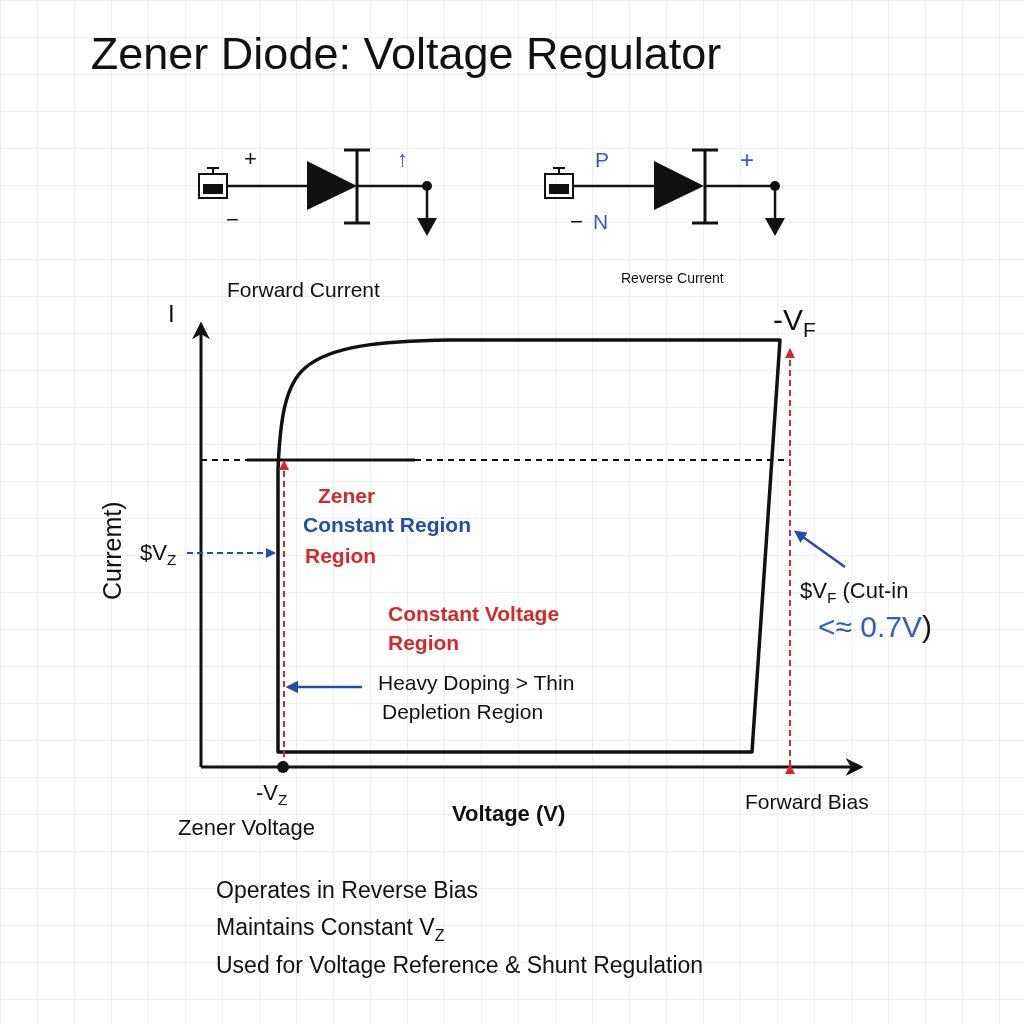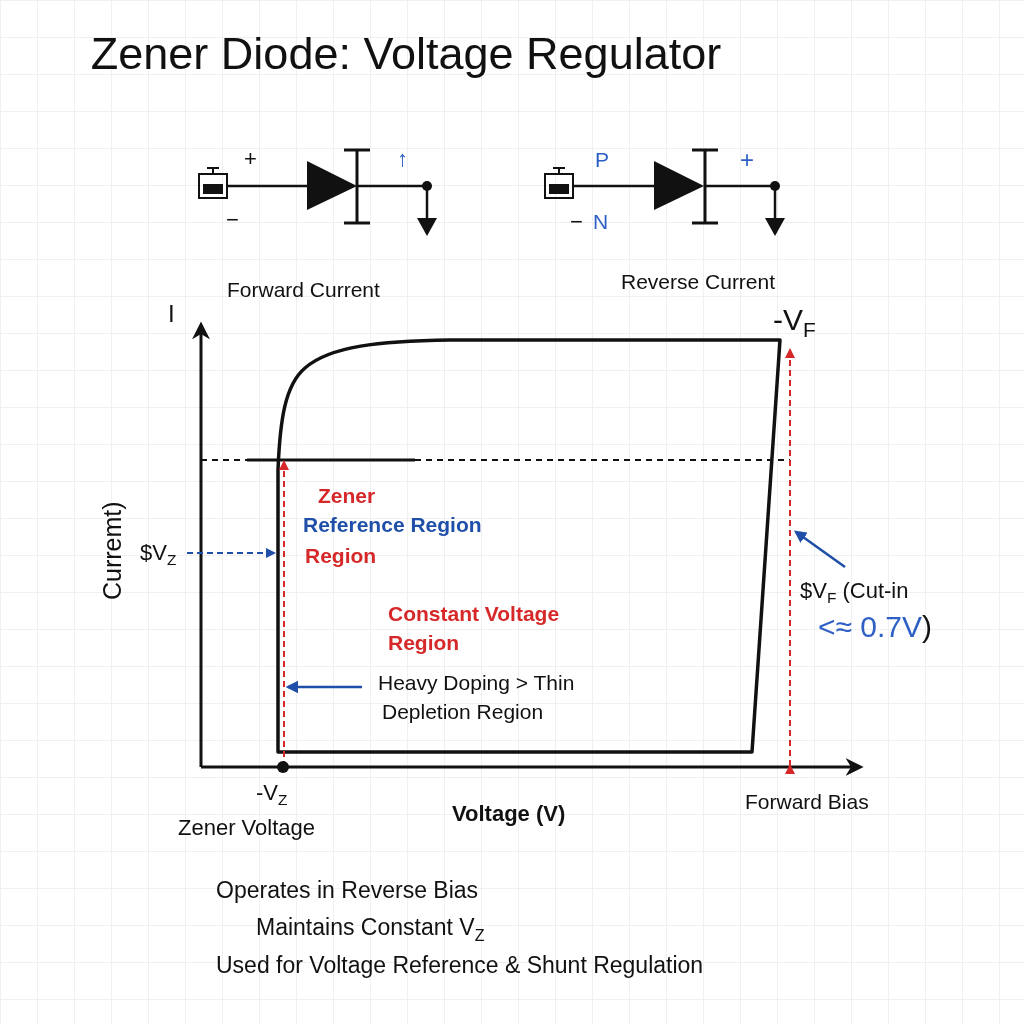--- a/index.html
+++ b/index.html
@@ -104,21 +104,21 @@
 
 <div class="abs" style="left:244px;top:146px;font-size:22px;">+</div>
 <div class="abs" style="left:226px;top:207px;font-size:22px;">−</div>
 <div class="abs blue" style="left:397px;top:146px;font-size:22px;color:#2d5fc4;">↑</div>
 <div class="abs" style="left:227px;top:270px;font-size:21px;margin-top:8px;">Forward Current</div>
 
 <div class="abs" style="left:595px;top:148px;font-size:21px;color:#2d5fc4;">P</div>
 <div class="abs" style="left:570px;top:209px;font-size:22px;">−</div>
 <div class="abs" style="left:593px;top:210px;font-size:21px;color:#2d5fc4;">N</div>
 <div class="abs" style="left:740px;top:146px;font-size:24px;color:#2d5fc4;">+</div>
-<div class="abs" style="left:621px;top:270px;font-size:21px;">Reverse Current</div>
+<div class="abs" style="left:621px;top:270px;font-size:14px;">Reverse Current</div>
 
 <div class="abs" style="left:168px;top:300px;font-size:24px;">I</div>
 <div class="abs" style="left:70px;top:540px;font-size:25px;transform:rotate(-90deg);transform-origin:left top;left:98px;top:600px;">Curremt)</div>
 
 <div class="abs" style="left:140px;top:540px;font-size:22px;text-align:right;">
   <span>$V</span><sub>Z</sub>
 </div>
 
 <div class="abs" style="left:256px;top:780px;font-size:22px;">
   <span>-V</span><sub>Z</sub>
@@ -132,25 +132,25 @@
 </div>
 
 <div class="abs" style="left:800px;top:578px;font-size:22px;">
   <span>$V</span><sub>F</sub><span> (Cut-in</span>
 </div>
 <div class="abs" style="left:818px;top:610px;font-size:30px;">
   <span class="blue" style="color:#2d5fc4;">&lt;≈ 0.7V</span><span>)</span>
 </div>
 
 <div class="abs red bold" style="left:318px;top:484px;font-size:21px;">Zener</div>
-<div class="abs blue bold" style="left:303px;top:513px;font-size:21px;">Reference Region</div>
+<div class="abs blue bold" style="left:303px;top:513px;font-size:21px;">Constant Region</div>
 <div class="abs red bold" style="left:305px;top:544px;font-size:21px;">Region</div>
 <div class="abs red bold" style="left:388px;top:602px;font-size:21px;">Constant Voltage</div>
 <div class="abs red bold" style="left:388px;top:631px;font-size:21px;">Region</div>
 
 <div class="abs" style="left:378px;top:671px;font-size:21px;">Heavy Doping &gt; Thin</div>
 <div class="abs" style="left:382px;top:700px;font-size:21px;">Depletion Region</div>
 
 <div class="abs" style="left:216px;top:877px;font-size:23px;">Operates in Reverse Bias</div>
-<div class="abs" style="left:216px;top:914px;font-size:23px;margin-left:40px;">
+<div class="abs" style="left:216px;top:914px;font-size:23px;">
   <span>Maintains Constant V</span><sub>Z</sub>
 </div>
 <div class="abs" style="left:216px;top:952px;font-size:23px;">Used for Voltage Reference &amp; Shunt Regulation</div>
 
 </body></html>

